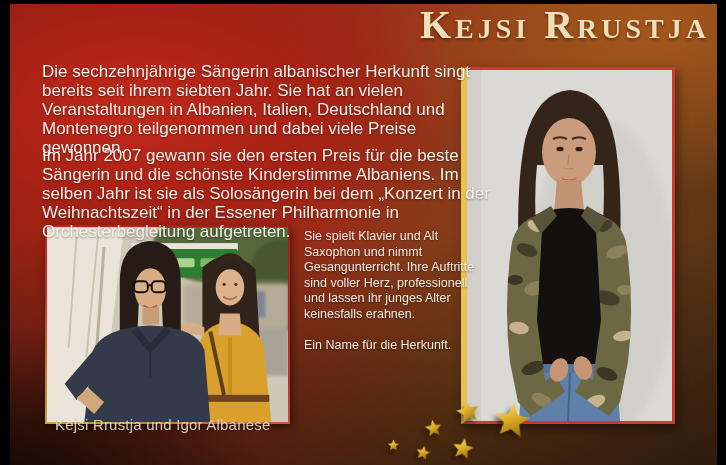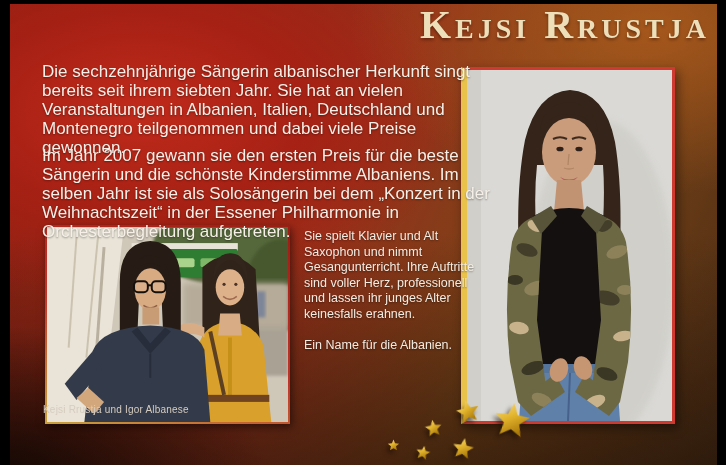--- a/index.html
+++ b/index.html
@@ -58,22 +58,22 @@
     position:absolute;left:461px;top:67px;width:214px;height:357px;
     box-sizing:border-box;
     border:3px solid #cf3a30;border-left:6px solid #e8c24a;
     background:#dad9d5;
     box-shadow:3px 4px 10px rgba(0,0,0,.45);
     z-index:4;
   }
   .photo-right svg{display:block;width:100%;height:100%;}
 
   .caption{
-    position:absolute;left:43px;top:404px;margin:0;
-    font-size:10px;color:#d6ccc0;letter-spacing:.2px;
+    position:absolute;left:43px;top:404px;margin:12px;
+    font-size:15px;color:#d6ccc0;letter-spacing:.2px;
     z-index:12;
   }
 
   .star{position:absolute;overflow:visible;z-index:20;
         filter:drop-shadow(-3px 4px 2px rgba(25,12,4,.55));}
   .star-1{left:387px;top:439px;width:13px;height:13px;}
   .star-2{left:415px;top:445px;width:16px;height:16px;transform:rotate(12deg);}
   .star-3{left:424px;top:419px;width:19px;height:19px;transform:rotate(-8deg);}
   .star-4{left:451px;top:437px;width:24px;height:24px;transform:rotate(10deg);}
   .star-5{left:455px;top:399px;width:26px;height:26px;transform:rotate(-12deg);}
@@ -101,21 +101,21 @@
 
 <div class="slide">
 
   <h1 class="title">Kejsi Rrustja</h1>
 
   <p class="para para-1">Die sechzehnjährige Sängerin albanischer Herkunft singt bereits seit ihrem siebten Jahr.  Sie hat an vielen Veranstaltungen in Albanien, Italien, Deutschland und Montenegro teilgenommen und dabei viele Preise gewonnen.</p>
   <p class="para para-2">Im Jahr 2007 gewann sie den ersten Preis für die beste Sängerin und die schönste Kinderstimme Albaniens. Im selben Jahr ist sie als Solosängerin bei dem „Konzert in der Weihnachtszeit“ in der Essener Philharmonie in Orchesterbegleitung aufgetreten.</p>
 
   <div class="side-note">
     <p>Sie spielt Klavier und Alt Saxophon und nimmt Gesangunterricht. Ihre Auftritte sind voller Herz, professionell und lassen ihr junges Alter keinesfalls erahnen.</p>
-    <p class="closing">Ein Name für die Albanien.</p>
+    <p class="closing">Ein Name für die Herkunft.</p>
   </div>
 
   <div class="photo-left">
     <svg viewBox="0 0 245 194" preserveAspectRatio="none">
       <rect width="245" height="194" fill="#cfc7b8"></rect>
 
       <ellipse cx="185" cy="20" rx="78" ry="38" fill="#55683a" filter="url(#blurS)"></ellipse>
       <ellipse cx="238" cy="58" rx="36" ry="46" fill="#46592f" filter="url(#blurS)"></ellipse>
       <rect x="206" y="58" width="39" height="90" fill="#a9a294" filter="url(#blurS)"></rect>
 

